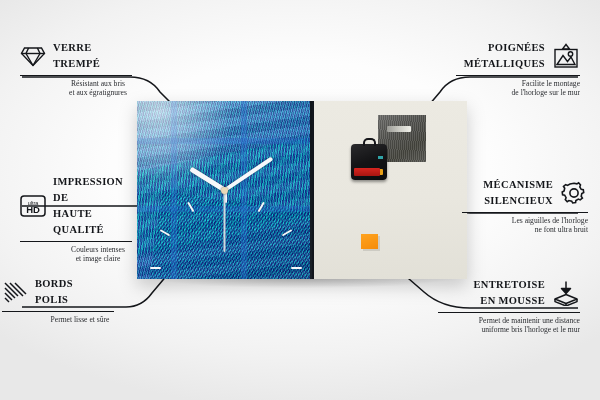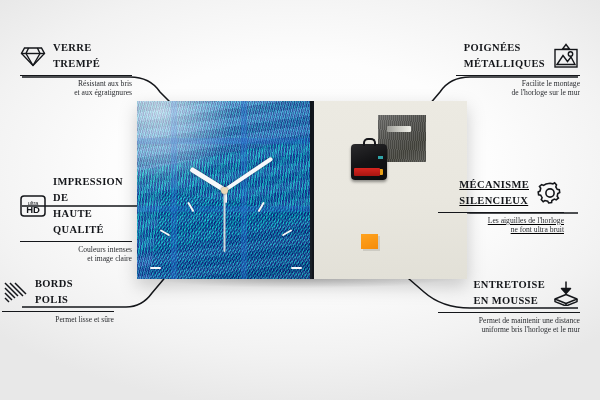--- a/index.html
+++ b/index.html
@@ -87,24 +87,24 @@
   .callout { position:absolute; }
   .co-head { display:flex; align-items:center; gap:7px; }
   .co-title { font-size:10.5px; font-weight:bold; letter-spacing:.35px; color:#14161a;
               line-height:16px; text-transform:uppercase; white-space:pre-line; }
   .co-rule { height:1.3px; background:#14161a; margin-top:2.5px; }
   .co-sub { font-size:7.6px; line-height:9.4px; color:#2a2c30; margin-top:3px; white-space:pre-line; }
 
   .left { }
   .left .co-head { justify-content:flex-start; }
   .left .co-title { text-align:left; }
-  .left .co-sub { text-align:right;margin-left:44px; }
+  .left .co-sub { text-align:center;margin-left:44px; }
 
   .right .co-head { justify-content:flex-end; flex-direction:row; }
-  .right .co-title { text-align:left;margin-left:44px; }
+  .right .co-title { text-align:right;margin-left:44px; }
   .right .co-sub { text-align:right; }
 
   .ico { flex:0 0 auto; display:block; }
 </style>
 </head>
 <body>
 
 <div id="stage">
 
   <svg class="wires" viewBox="0 0 600 400">
@@ -250,21 +250,21 @@
           <path d="M5,21.5 L11,12.5 L15.5,18.5 L19,14 L23,21.5 Z"></path>
           <circle cx="18.5" cy="11" r="2.2"></circle>
         </g>
       </svg>
     </div>
     <div class="co-rule"></div>
     <div class="co-sub">Facilite le montage
 de l'horloge sur le mur</div>
   </div>
 
-  <div class="callout right" style="right:36px; top:177px; width:126px;text-decoration:underline;">
+  <div class="callout right" style="right:12px; top:177px; width:126px;">
     <div class="co-head">
       <div class="co-title">MÉCANISME
 SILENCIEUX</div>
       <svg class="ico" width="28" height="26" viewBox="0 0 28 26">
         <g fill="none" stroke="#14161a" stroke-width="1.6">
           <path d="M14,3.3 l2.9,.6 1.7,-1.1 1.9,2.2 -.7,1.9 1.4,2.4 2.1,.3 .4,2.9 -1.9,1 -.6,2.8 1.2,1.7 -2.2,1.9 -1.8,-.8 -2.5,1.4 -.3,2.1 -2.9,.4 -1,-1.9 -2.8,-.6 -1.7,1.2 -1.9,-2.2 .8,-1.8 -1.4,-2.5 -2.1,-.3 -.4,-2.9 1.9,-1 .6,-2.8 -1.2,-1.7 2.2,-1.9 1.8,.8 2.5,-1.4 Z"></path>
           <circle cx="14" cy="13" r="4.1"></circle>
         </g>
       </svg>
     </div>

